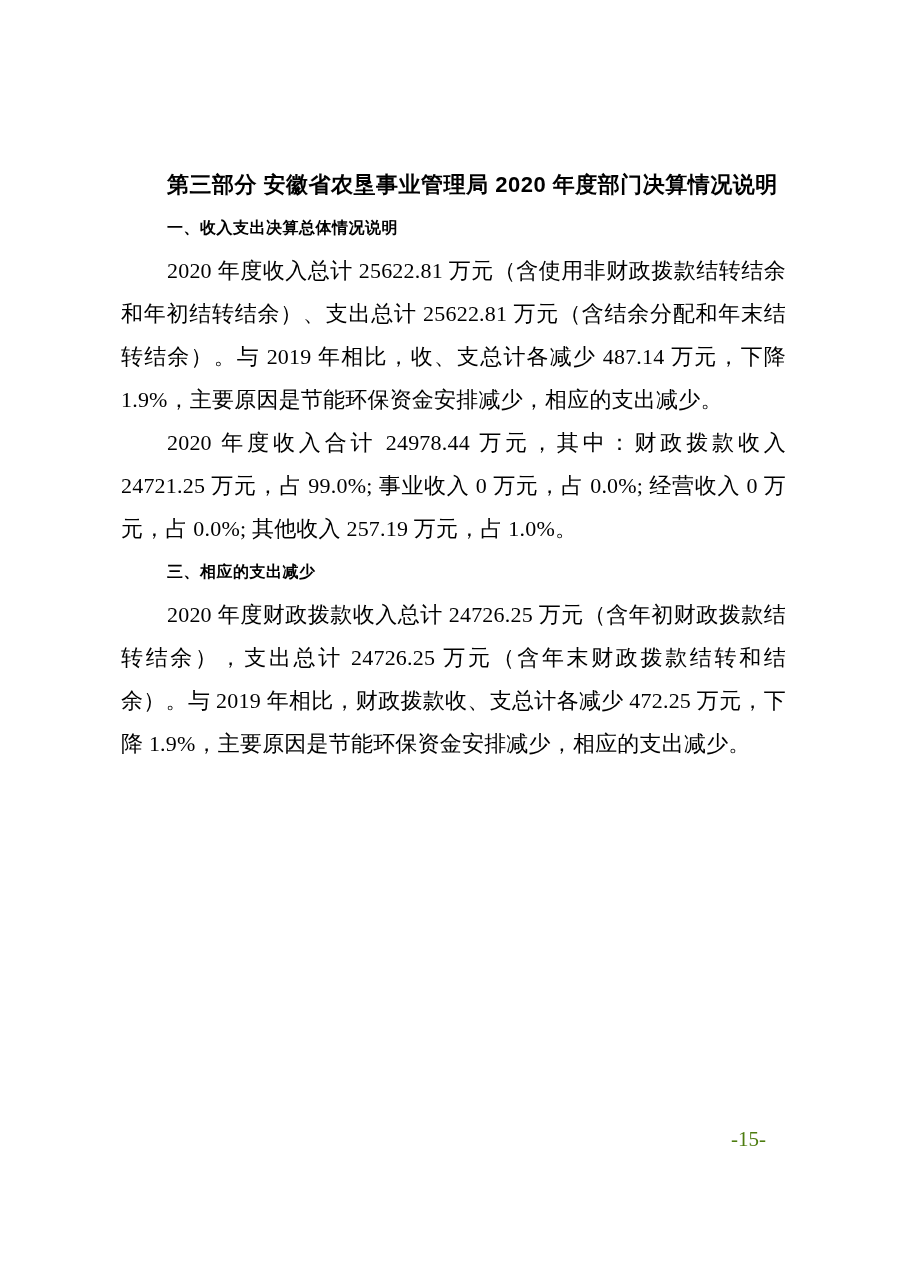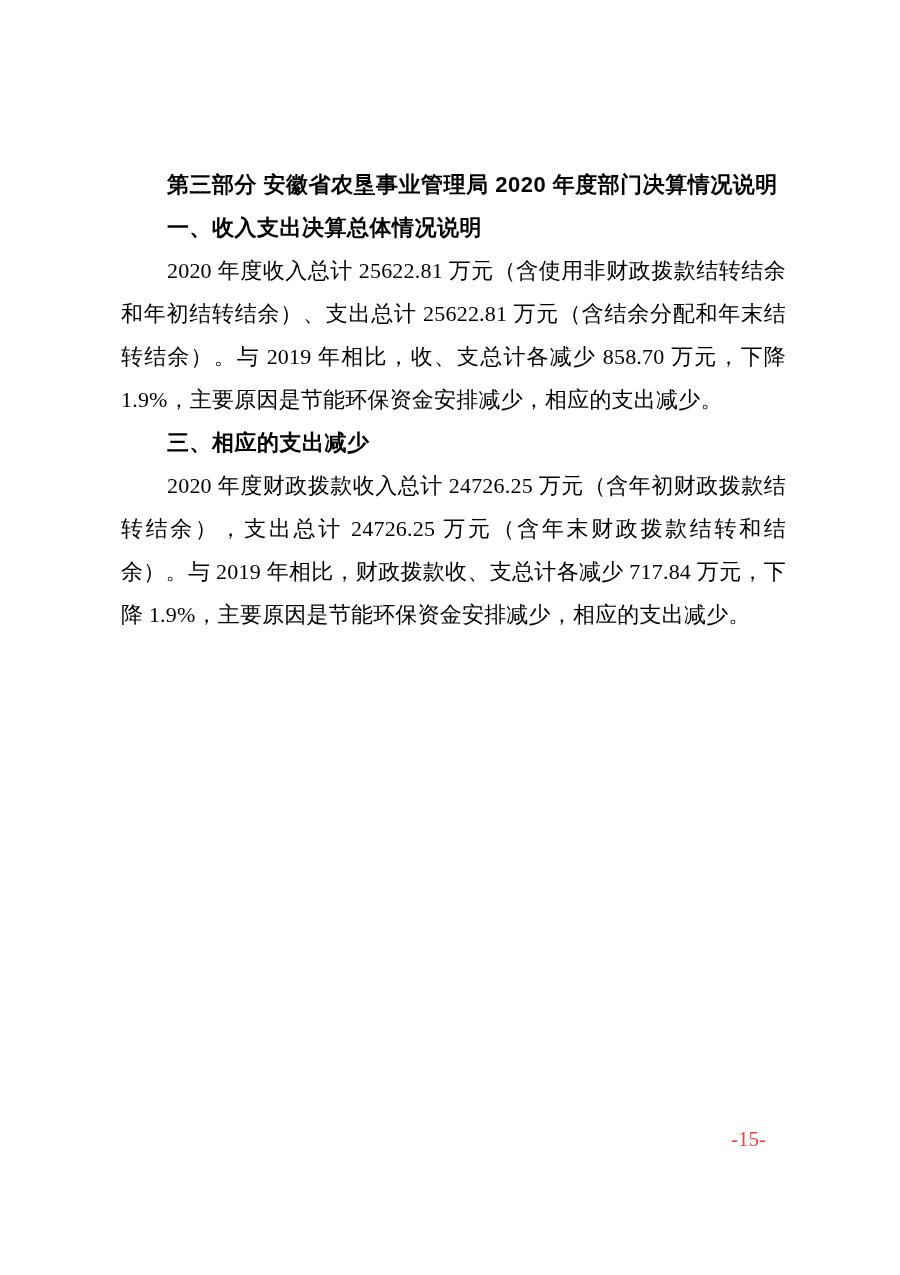--- a/index.html
+++ b/index.html
@@ -29,21 +29,21 @@
     font-weight: bold;
     font-size: 22px;
     line-height: 43px;
     text-indent: 46px;
     text-align: justify;
     letter-spacing: 0.5px;
   }
   .section-heading {
     font-family: "Liberation Sans", "DejaVu Sans", sans-serif;
     font-weight: bold;
-    font-size: 22px;
+    font-size: 16px;
     line-height: 43px;
     text-indent: 46px;
     white-space: nowrap;
     letter-spacing: 0.5px;
   }
   .body-para {
     font-family: "Liberation Serif", "DejaVu Serif", serif;
     font-weight: normal;
     font-size: 22px;
     line-height: 43px;
@@ -51,35 +51,36 @@
     text-align: justify;
     letter-spacing: 0.2px;
   }
   .page-number {
     position: absolute;
     top: 1126px;
     right: 110px;
     font-family: "Liberation Serif", "DejaVu Serif", serif;
     font-size: 21px;
     line-height: 26px;
-    color: #ef4444;
+    color: #4d7c0f;
   }
 </style>
 </head>
 <body>
 
 <div class="page">
   <div class="content">
 
     <div class="doc-title">第三部分 安徽省农垦事业管理局 2020 年度部门决算情况说明</div>
 
     <div class="section-heading">一、收入支出决算总体情况说明</div>
-    <div class="body-para">2020 年度收入总计 25622.81 万元（含使用非财政拨款结转结余和年初结转结余）、支出总计 25622.81 万元（含结余分配和年末结转结余）。与 2019 年相比，收、支总计各减少 858.70 万元，下降 1.9%，主要原因是节能环保资金安排减少，相应的支出减少。</div>
+    <div class="body-para">2020 年度收入总计 25622.81 万元（含使用非财政拨款结转结余和年初结转结余）、支出总计 25622.81 万元（含结余分配和年末结转结余）。与 2019 年相比，收、支总计各减少 487.14 万元，下降 1.9%，主要原因是节能环保资金安排减少，相应的支出减少。</div>
 
+    <div class="body-para">2020 年度收入合计 24978.44 万元，其中：财政拨款收入 24721.25 万元，占 99.0%; 事业收入 0 万元，占 0.0%; 经营收入 0 万元，占 0.0%; 其他收入 257.19 万元，占 1.0%。</div>
 
     <div class="section-heading">三、相应的支出减少</div>
 
-    <div class="body-para">2020 年度财政拨款收入总计 24726.25 万元（含年初财政拨款结转结余），支出总计 24726.25 万元（含年末财政拨款结转和结余）。与 2019 年相比，财政拨款收、支总计各减少 717.84 万元，下降 1.9%，主要原因是节能环保资金安排减少，相应的支出减少。</div>
+    <div class="body-para">2020 年度财政拨款收入总计 24726.25 万元（含年初财政拨款结转结余），支出总计 24726.25 万元（含年末财政拨款结转和结余）。与 2019 年相比，财政拨款收、支总计各减少 472.25 万元，下降 1.9%，主要原因是节能环保资金安排减少，相应的支出减少。</div>
 
   </div>
 
   <div class="page-number">-15-</div>
 </div>
 
 </body></html>

